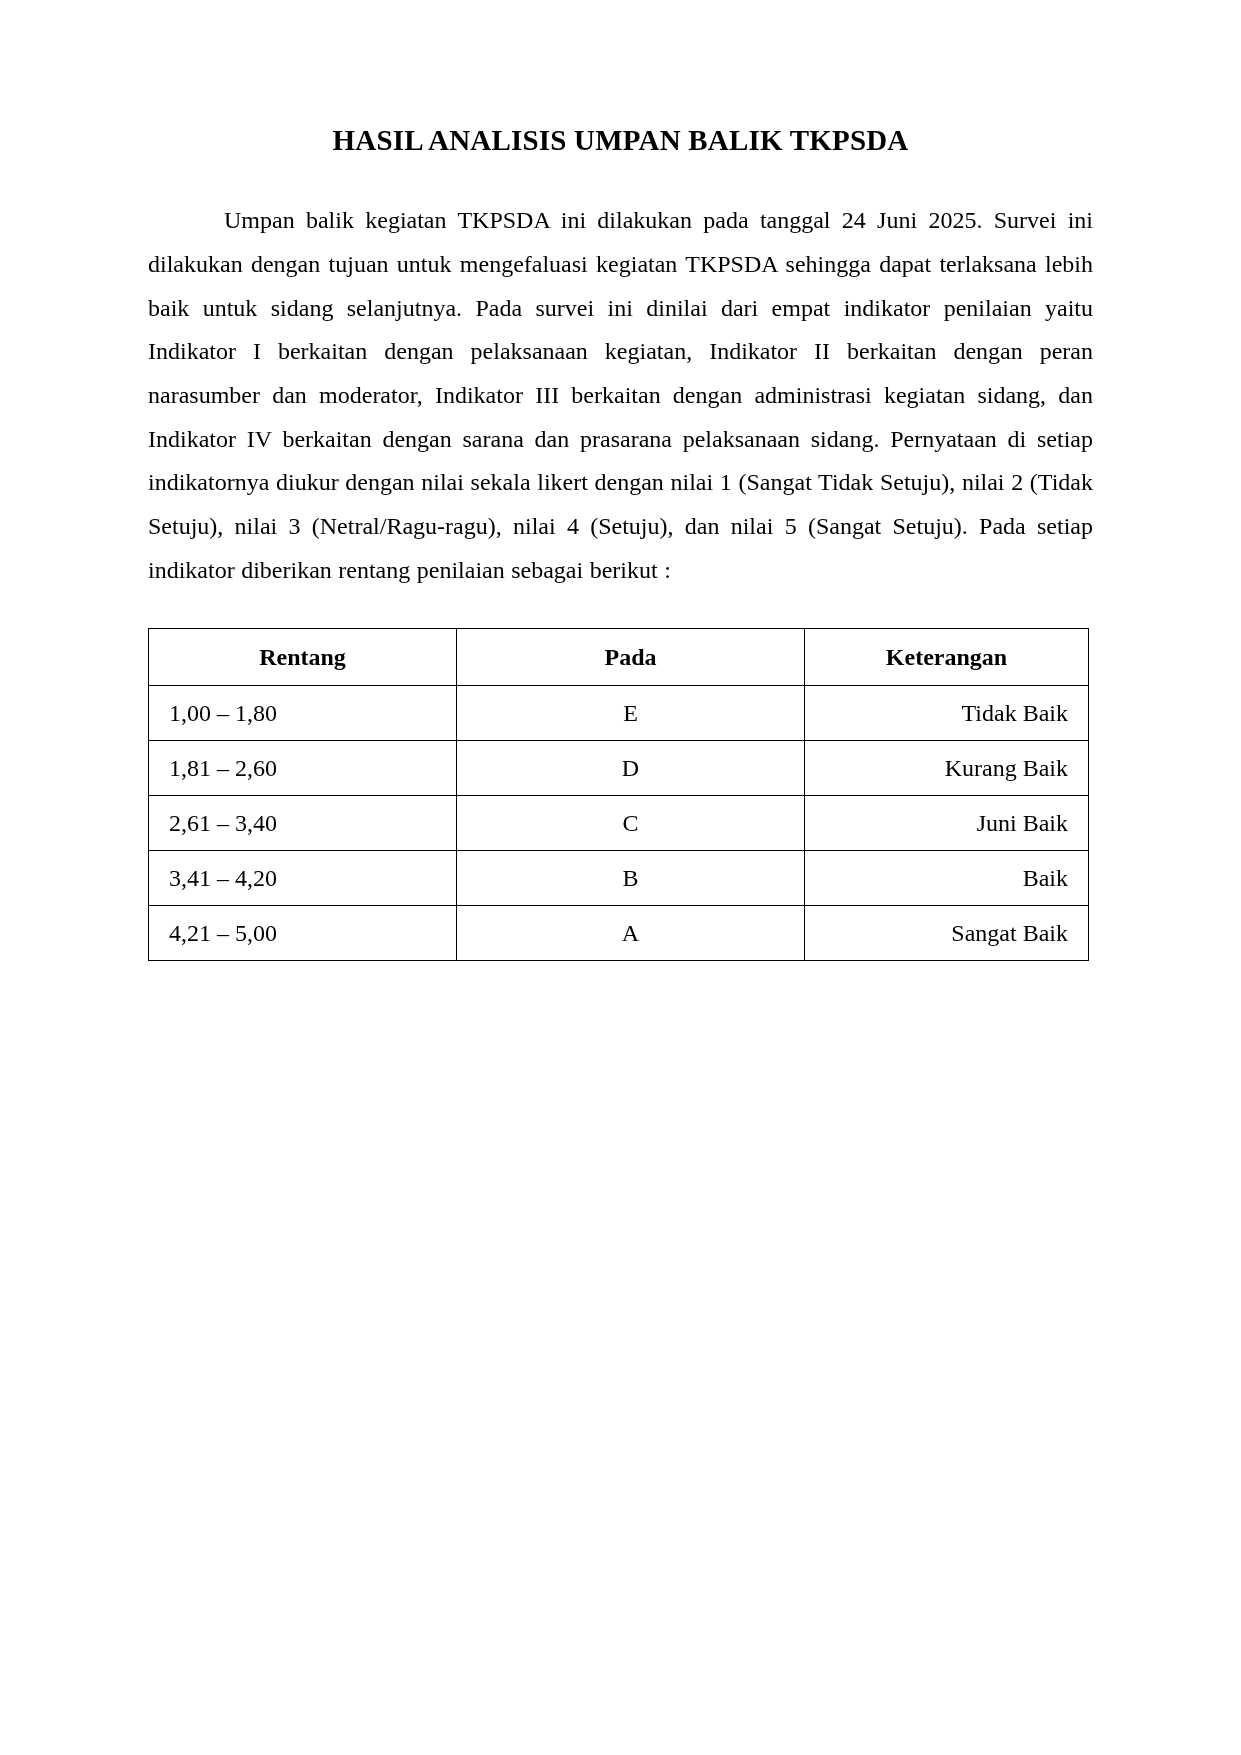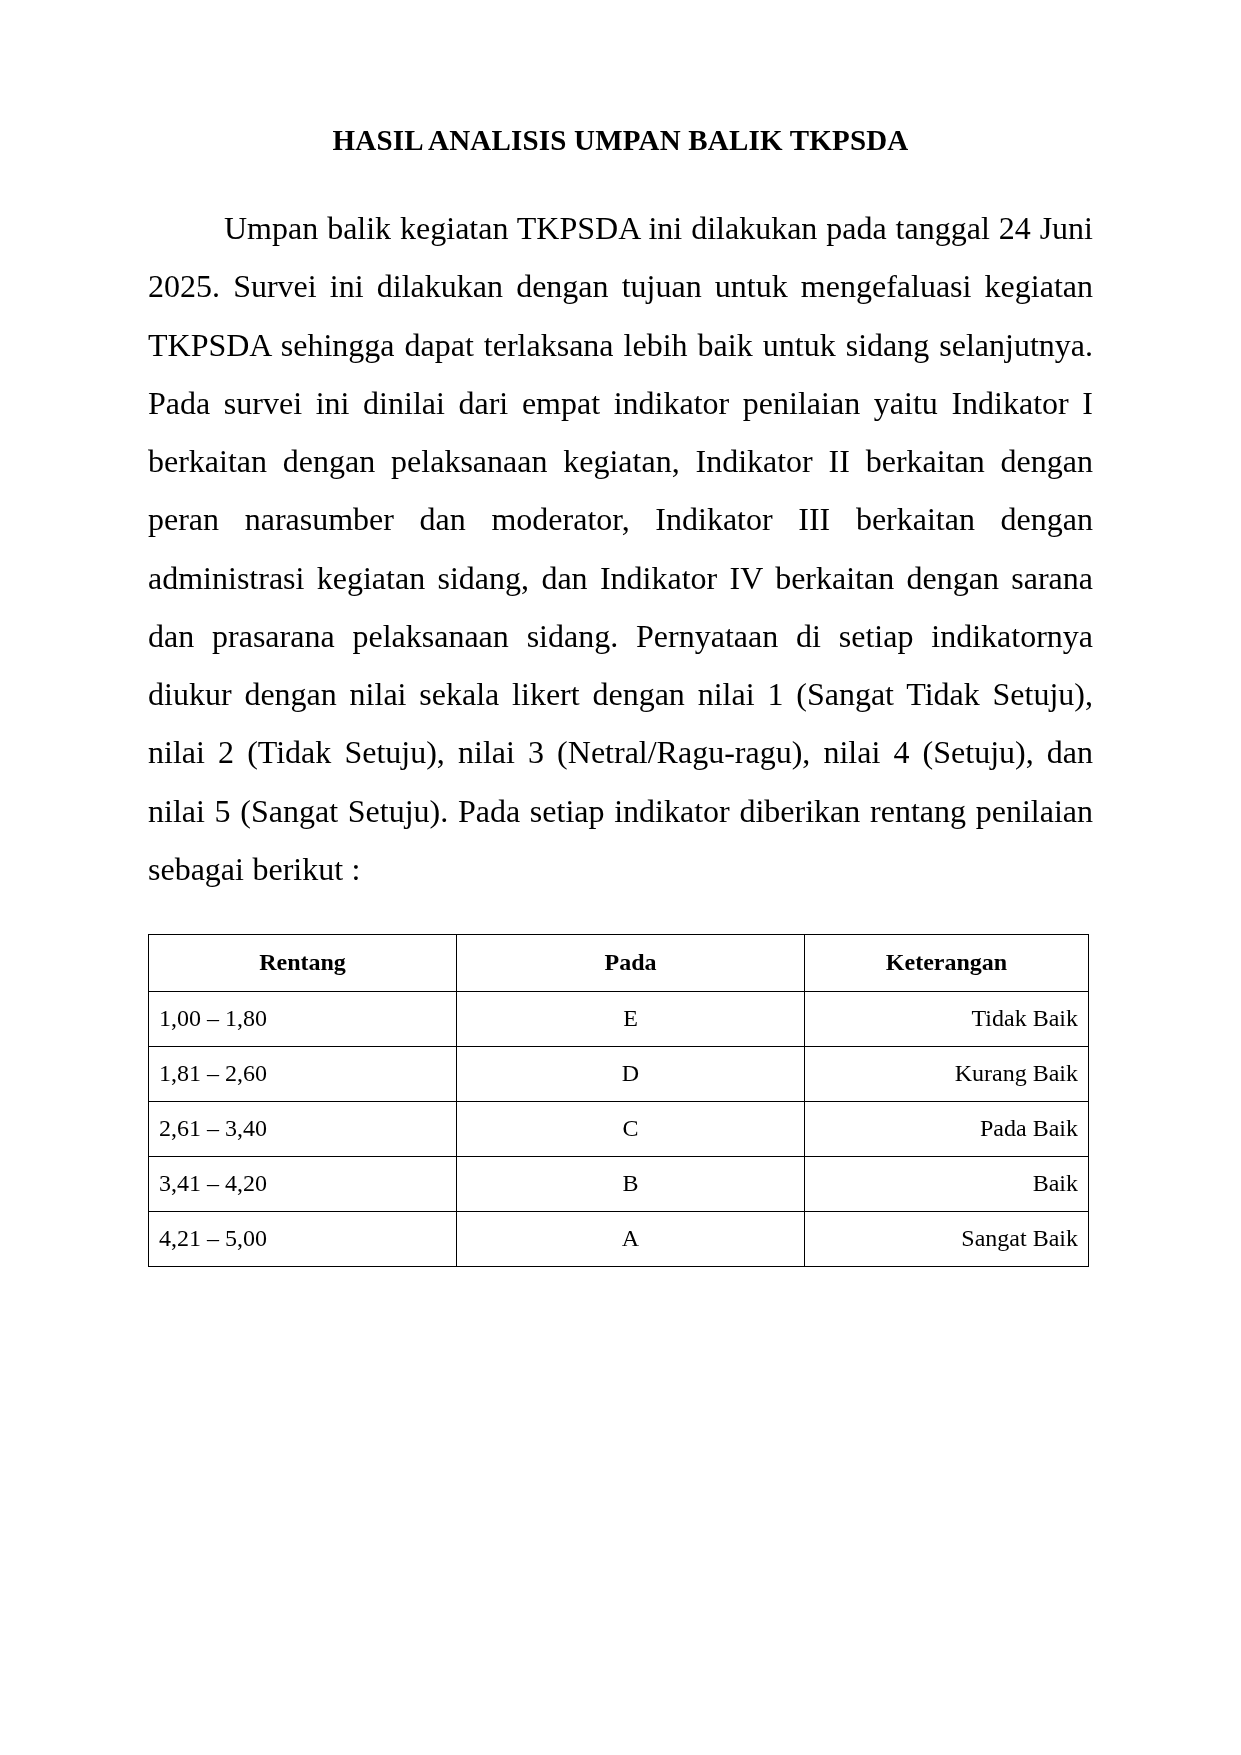--- a/index.html
+++ b/index.html
@@ -29,37 +29,37 @@
     font-size: 29px;
     line-height: 1.42;
     letter-spacing: 0.2px;
     margin: 0;
   }
   .doc-title .line2 {
     display: block;
   }
   .body-par {
     margin: 38px 0 0 0;
-    font-size: 32px;
+    font-size: 24px;
     line-height: 1.82;
     text-align: justify;
     text-indent: 76px;
     word-spacing: 0.5px;
   }
   table.rating-table {
     margin-top: 36px;
     border-collapse: collapse;
     width: 940px;
     table-layout: fixed;
   }
   table.rating-table td, table.rating-table th {
     border: 1.5px solid #000000;
     font-size: 24px;
     height: 48px;
-    padding: 3px 10px;
+    padding: 3px 20px;
     vertical-align: middle;
   }
   table.rating-table thead th {
     font-weight: bold;
     text-align: center;
     height: 50px;
   }
   table.rating-table col.c1 { width: 308px; }
   table.rating-table col.c2 { width: 348px; }
   table.rating-table col.c3 { width: 284px; }
@@ -98,21 +98,21 @@
         <td class="cell-note">Tidak Baik</td>
       </tr>
       <tr>
         <td class="cell-range">1,81 – 2,60</td>
         <td class="cell-value">D</td>
         <td class="cell-note">Kurang Baik</td>
       </tr>
       <tr>
         <td class="cell-range">2,61 – 3,40</td>
         <td class="cell-value">C</td>
-        <td class="cell-note">Pada Baik</td>
+        <td class="cell-note">Juni Baik</td>
       </tr>
       <tr>
         <td class="cell-range">3,41 – 4,20</td>
         <td class="cell-value">B</td>
         <td class="cell-note">Baik</td>
       </tr>
       <tr>
         <td class="cell-range">4,21 – 5,00</td>
         <td class="cell-value">A</td>
         <td class="cell-note">Sangat Baik</td>

